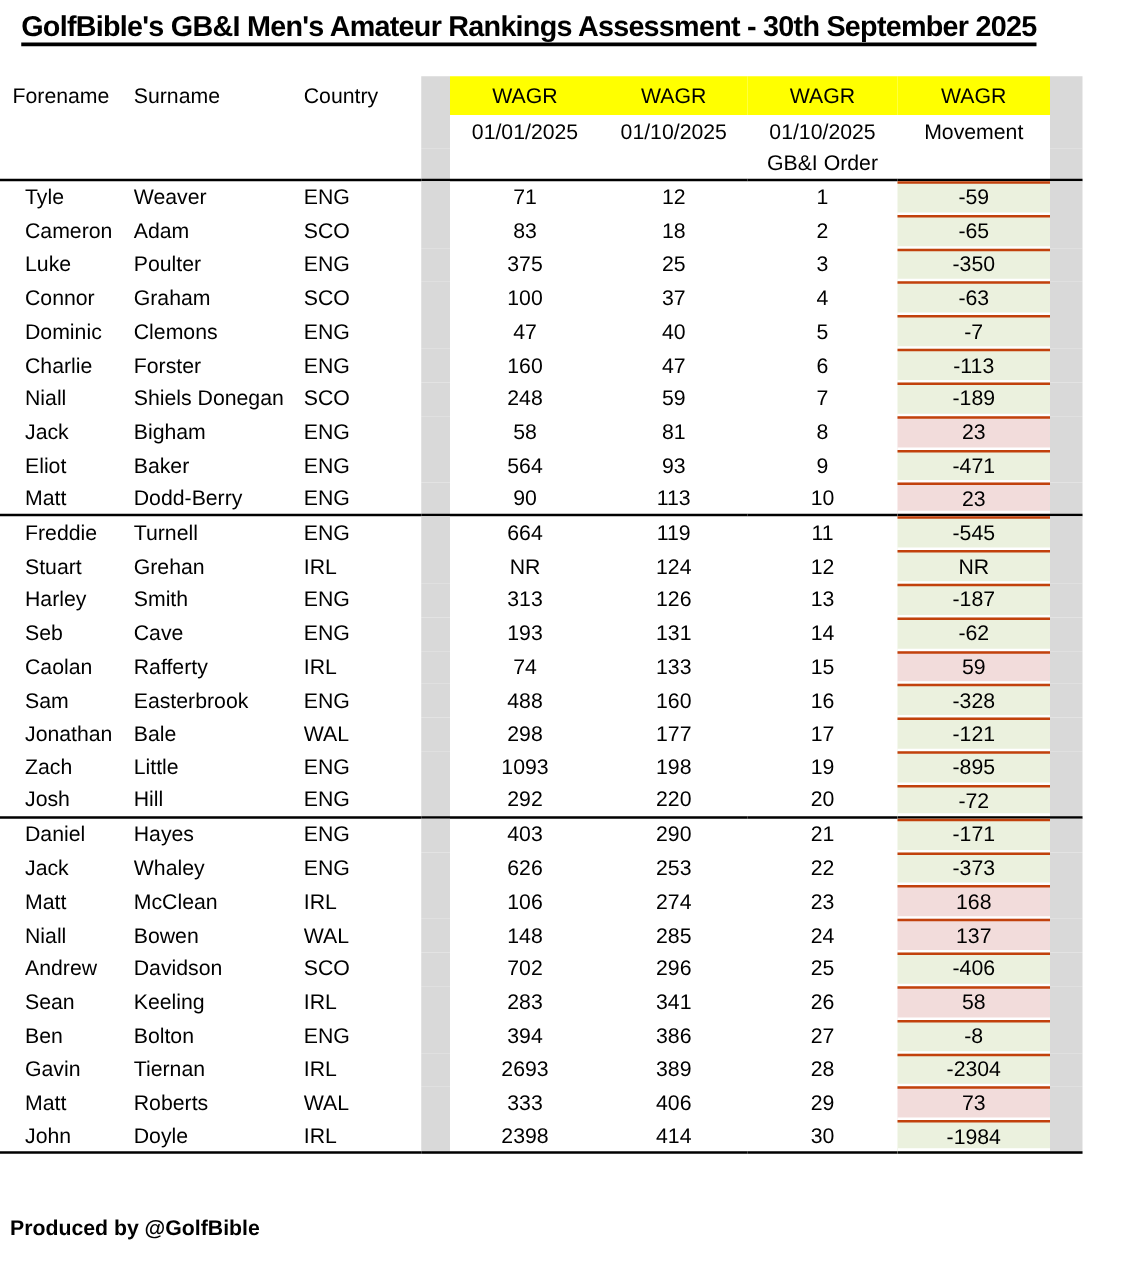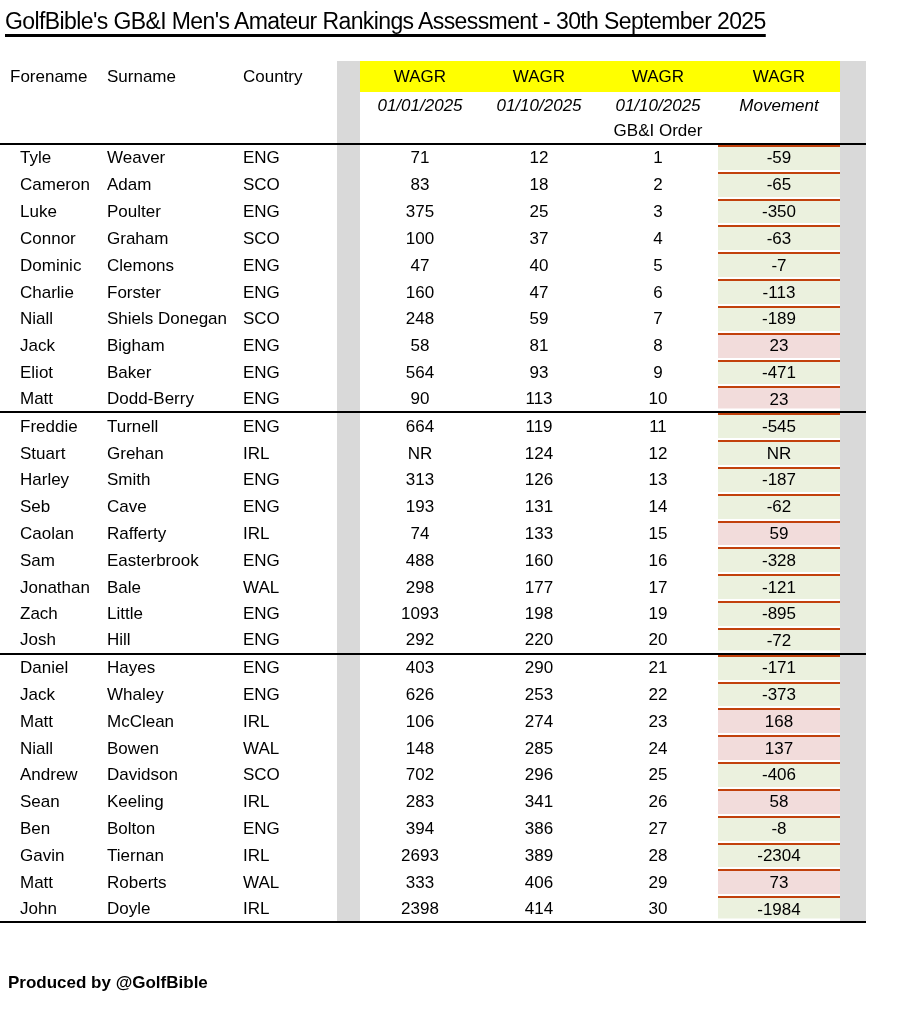--- a/index.html
+++ b/index.html
@@ -11,23 +11,23 @@
   *{box-sizing:border-box;margin:0;padding:0;}
   html,body{background:#fff;}
   body{
     width:906px;height:1024px;
     overflow:hidden;
     font-family:"Liberation Sans",sans-serif;
     color:#000;
   }
   .page{padding:8px 0 0 0;}
   .title{
-    margin-left:5px;
+    margin-left:17px;
     font-size:23px;
-    font-weight:normal;
+    font-weight:bold;
     letter-spacing:-0.6px;
     white-space:nowrap;
     text-decoration:underline;
     text-decoration-thickness:2.5px;
     text-underline-offset:5px;
   }
   table.rankings{
     margin-top:26px;
     border-collapse:separate;
     border-spacing:0;
@@ -37,21 +37,21 @@
   th,td{
     font-size:17px;
     font-weight:normal;
     padding:0;
     vertical-align:middle;
     overflow:hidden;
     white-space:nowrap;
   }
   
   tr.hrow1 th{height:31px;margin-top:34px;}
-  tr.hrow2 th{height:27px;font-style:italic;}
+  tr.hrow2 th{height:27px;}
   tr.hrow3 th, tr.hrow3 td{height:26px;}
   tr.hrow3 th, tr.hrow3 td{border-bottom:2.5px solid #000;}
   .h-left{text-align:left;}
   .pad10{padding-left:10px;}
   .pad3{padding-left:3px;}
   .h-wagr{background:var(--yellow);text-align:center;}
   .h-center{text-align:center;}
   
   .c-gap,.c-rgap{background:var(--gray);}
   

